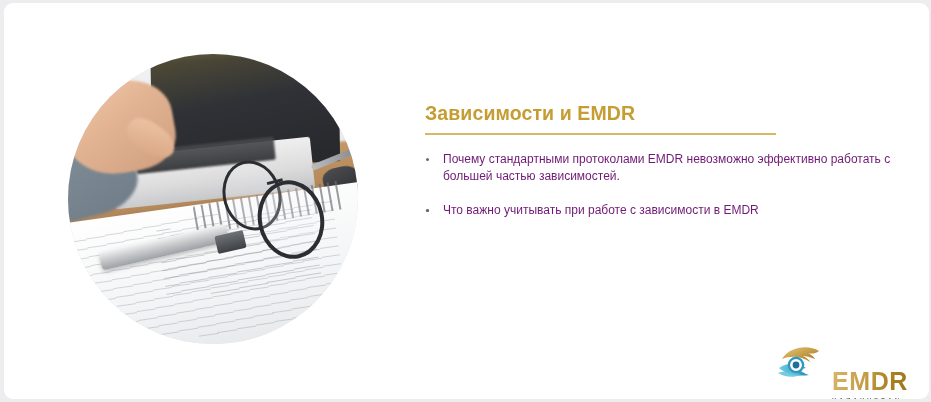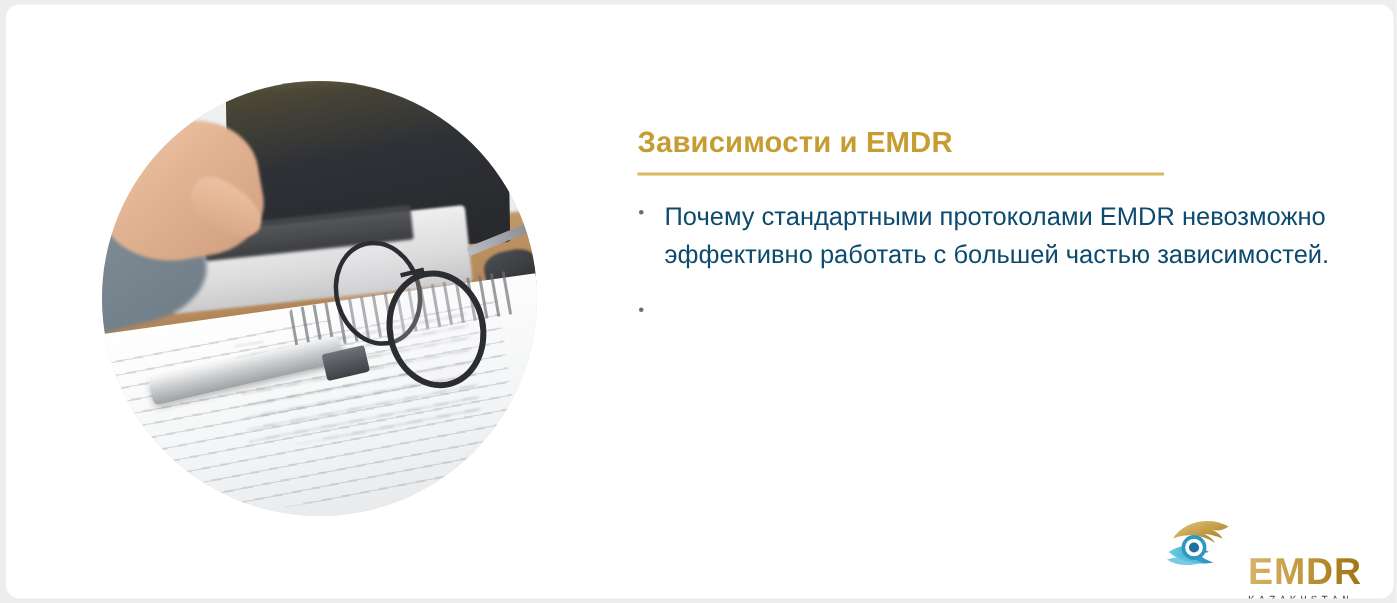--- a/index.html
+++ b/index.html
@@ -293,21 +293,21 @@
     background: linear-gradient(90deg, #b9bcc0, #7c7f84);
     transform: rotate(-22deg);
     border-radius: 2px;
     filter: blur(0.5px);
   }
 
   
   .content {
     position: absolute;
     left: 417px;
-    top: 82px;
+    top: 100px;
     width: 470px;
   }
   .title {
     font-size: 19.5px;
     font-weight: bold;
     color: #c59d33;
     letter-spacing: .1px;
     line-height: 1.1;
     margin: 0 0 9px 4px;
     white-space: nowrap;
@@ -320,23 +320,23 @@
   }
   .bullets {
     margin: 16px 0 0 0;
     padding: 0;
     list-style: none;
   }
   .bullet {
     position: relative;
     padding-left: 22px;
     margin-bottom: 16px;
-    font-size: 17px;
+    font-size: 12px;
     line-height: 1.42;
-    color: #0c4a6e;
+    color: #701a75;
   }
   .bullet:last-child { margin-bottom: 0; }
   .bullet .dot {
     position: absolute;
     left: 5px;
     top: 7px;
     width: 3px;
     height: 3px;
     border-radius: 50%;
     background: #6c6c6e;
@@ -423,20 +423,24 @@
     <div class="title-rule"></div>
 
     <ul class="bullets">
       <li class="bullet">
         <span class="dot"></span>
         <span>Почему стандартными протоколами EMDR невозможно эффективно работать с большей частью зависимостей.</span>
       </li>
       <li class="bullet">
         <span class="dot"></span>
       </li>
+      <li class="bullet">
+        <span class="dot"></span>
+        <span>Что важно учитывать при работе с зависимости в EMDR</span>
+      </li>
     </ul>
   </div>
 
   <div class="logo">
     <div class="logo-mark">
       <svg viewBox="0 0 48 42" width="48" height="42" aria-hidden="true">
         <defs>
           <linearGradient id="goldg" x1="0" y1="0" x2="1" y2="1">
             <stop offset="0" stop-color="#e3c888"></stop>
             <stop offset="45%" stop-color="#c9a24d"></stop>

